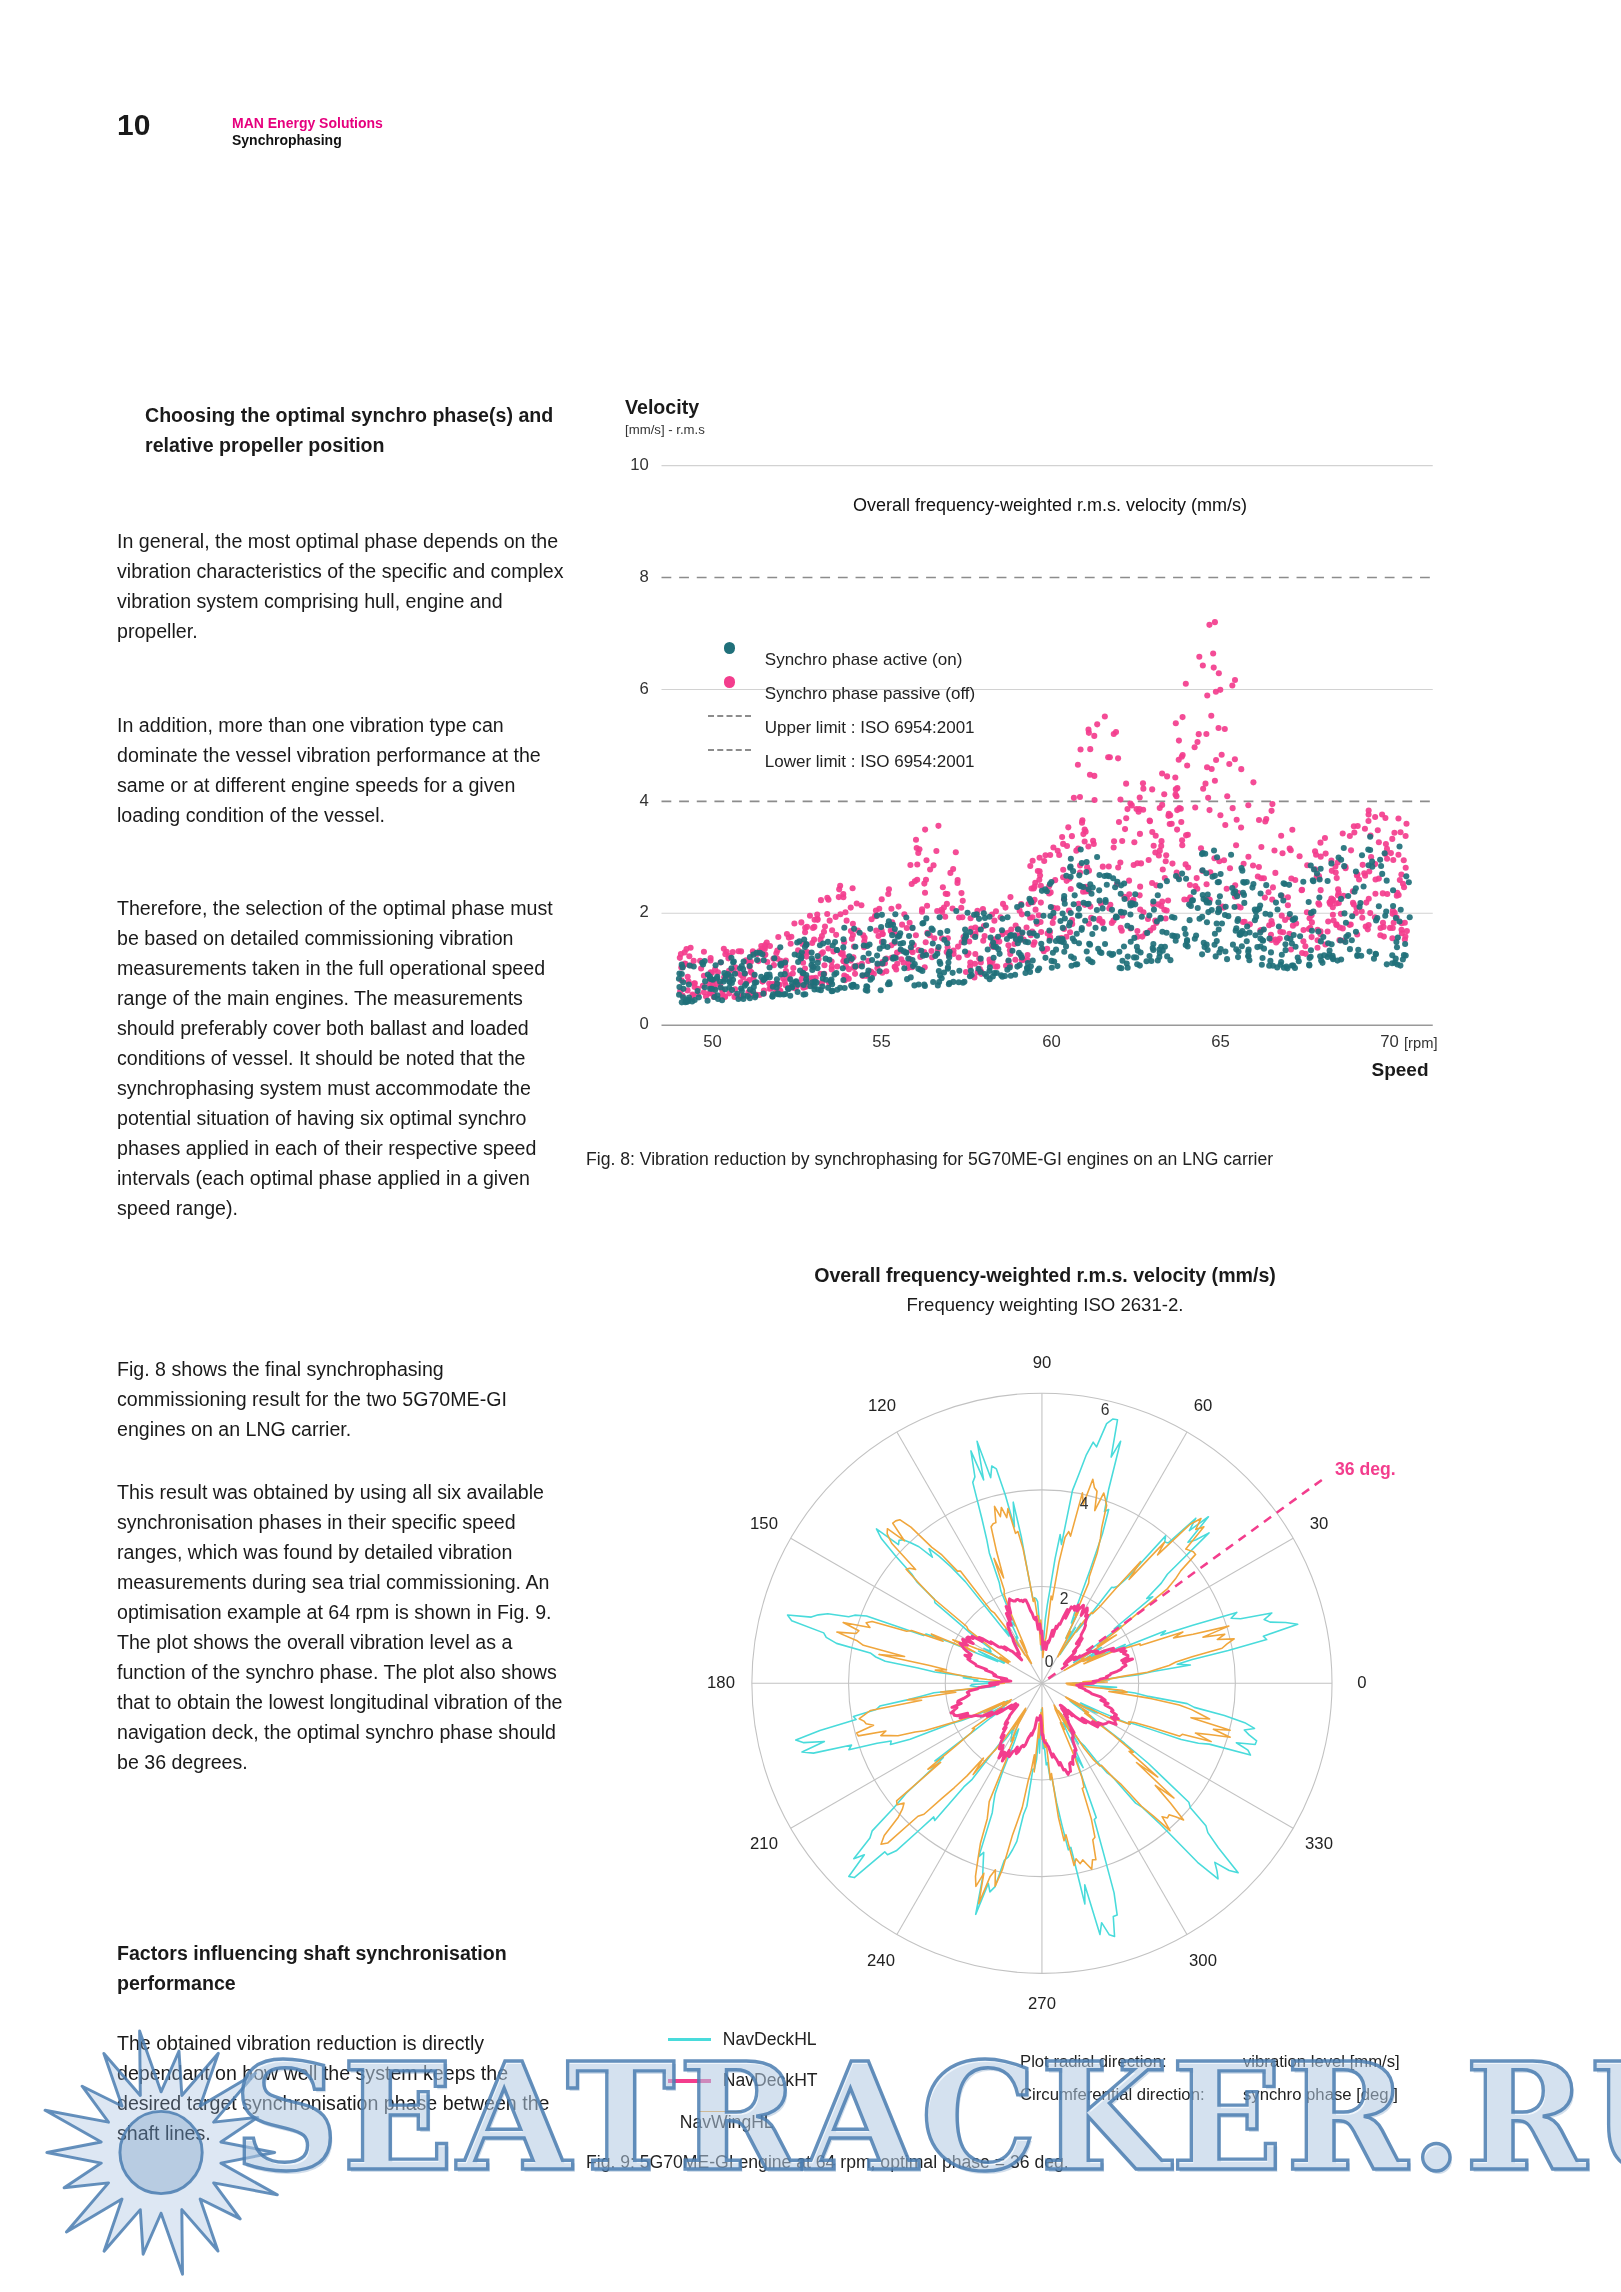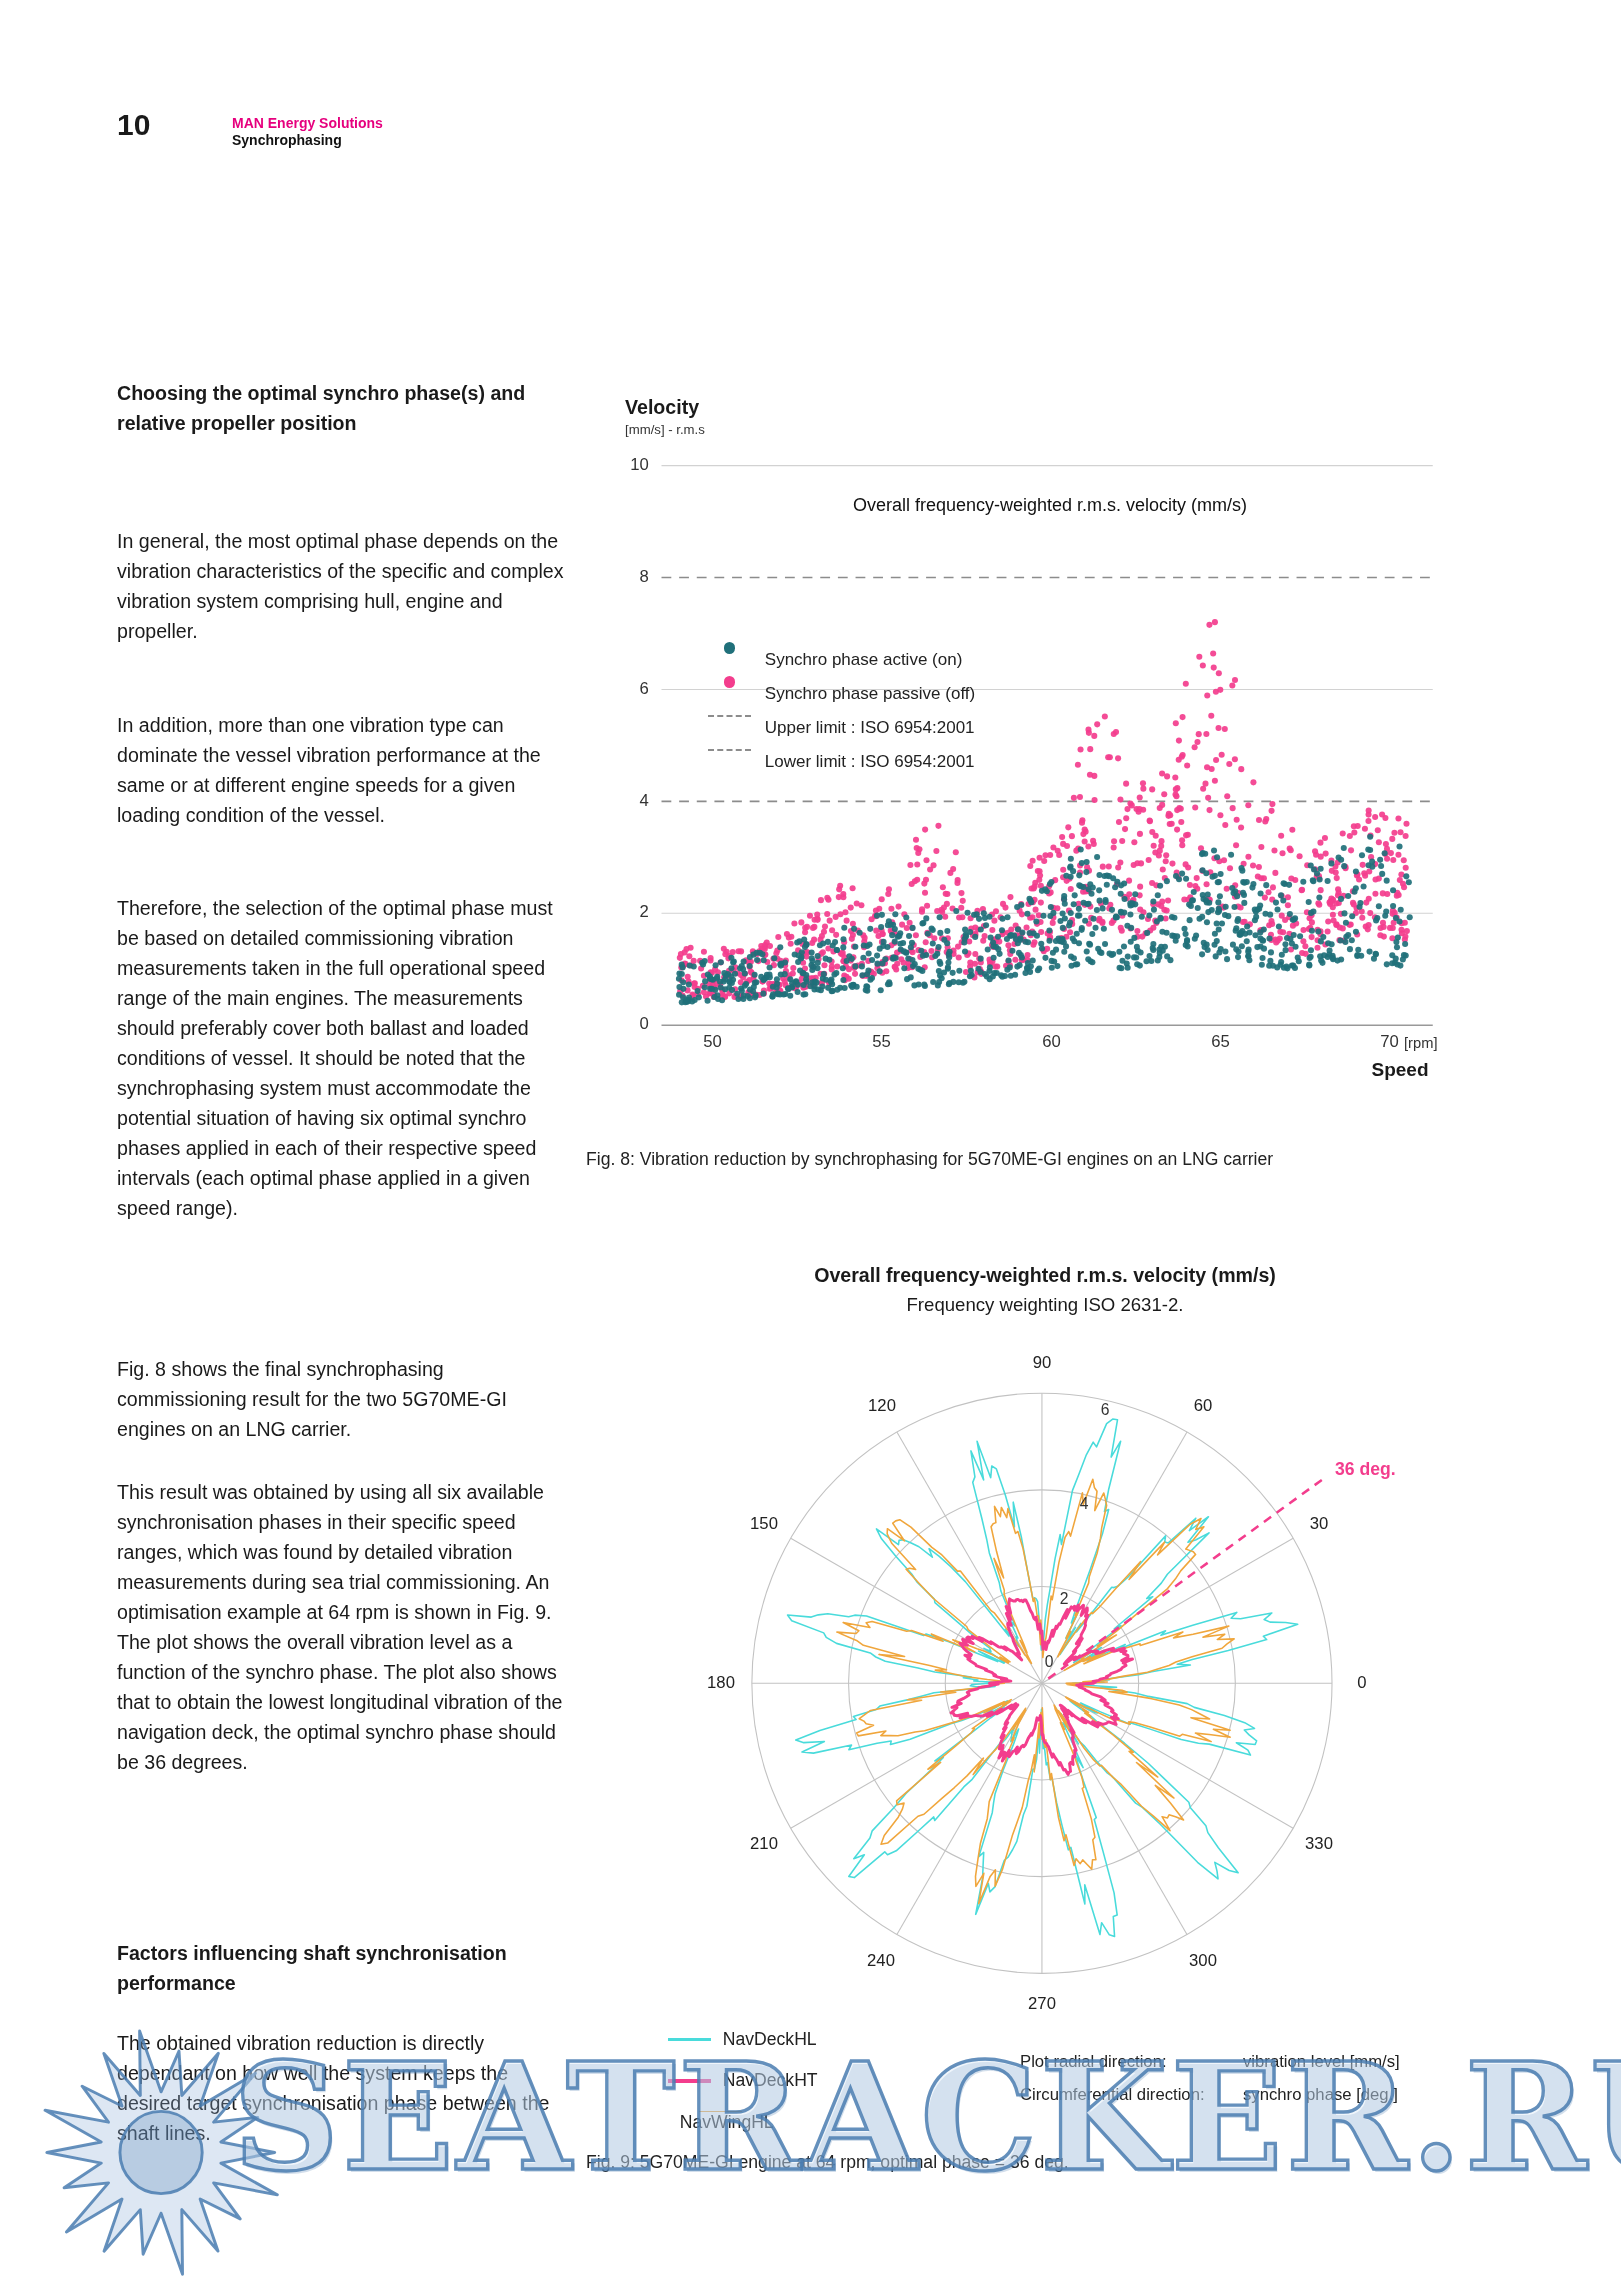--- a/index.html
+++ b/index.html
@@ -35,21 +35,21 @@
   }
   .sun{left:21.6px;top:2025px;z-index:9;pointer-events:none;}
 </style>
 </head>
 <body>
 
 <div class="abs pagenum">10</div>
 <div class="abs brand">MAN Energy Solutions</div>
 <div class="abs brandsub">Synchrophasing</div>
 
-<div class="abs col bold" style="top:378px;">Choosing the optimal synchro phase(s) and relative propeller position</div>
+<div class="abs col bold" style="top:400px;margin-left:28px;">Choosing the optimal synchro phase(s) and relative propeller position</div>
 <div class="abs col" style="top:526px;">In general, the most optimal phase depends on the vibration characteristics of the specific and complex vibration system comprising hull, engine and propeller.</div>
 <div class="abs col" style="top:710px;">In addition, more than one vibration type can dominate the vessel vibration performance at the same or at different engine speeds for a given loading condition of the vessel.</div>
 <div class="abs col" style="top:893px;">Therefore, the selection of the optimal phase must be based on detailed commissioning vibration measurements taken in the full operational speed range of the main engines. The measurements should preferably cover both ballast and loaded conditions of vessel. It should be noted that the synchrophasing system must accommodate the potential situation of having six optimal synchro phases applied in each of their respective speed intervals (each optimal phase applied in a given speed range).</div>
 <div class="abs col" style="top:1354px;">Fig. 8 shows the final synchrophasing commissioning result for the two 5G70ME-GI engines on an LNG carrier.</div>
 <div class="abs col" style="top:1477px;">This result was obtained by using all six available synchronisation phases in their specific speed ranges, which was found by detailed vibration measurements during sea trial commissioning. An optimisation example at 64 rpm is shown in Fig. 9. The plot shows the overall vibration level as a function of the synchro phase. The plot also shows that to obtain the lowest longitudinal vibration of the navigation deck, the optimal synchro phase should be 36 degrees.</div>
 <div class="abs col bold" style="top:1938px;">Factors influencing shaft synchronisation performance</div>
 <div class="abs col" style="top:2028px;">The obtained vibration reduction is directly dependant on how well the system keeps the desired target synchronisation phase between the shaft lines.</div>
 
 <div class="abs" id="chart1" style="left:588px;top:392px;width:882px;height:698px;">
   <svg id="chart1-svg" width="882" height="698" style="position:absolute;left:0;top:0;" viewBox="0 0 900 712">

